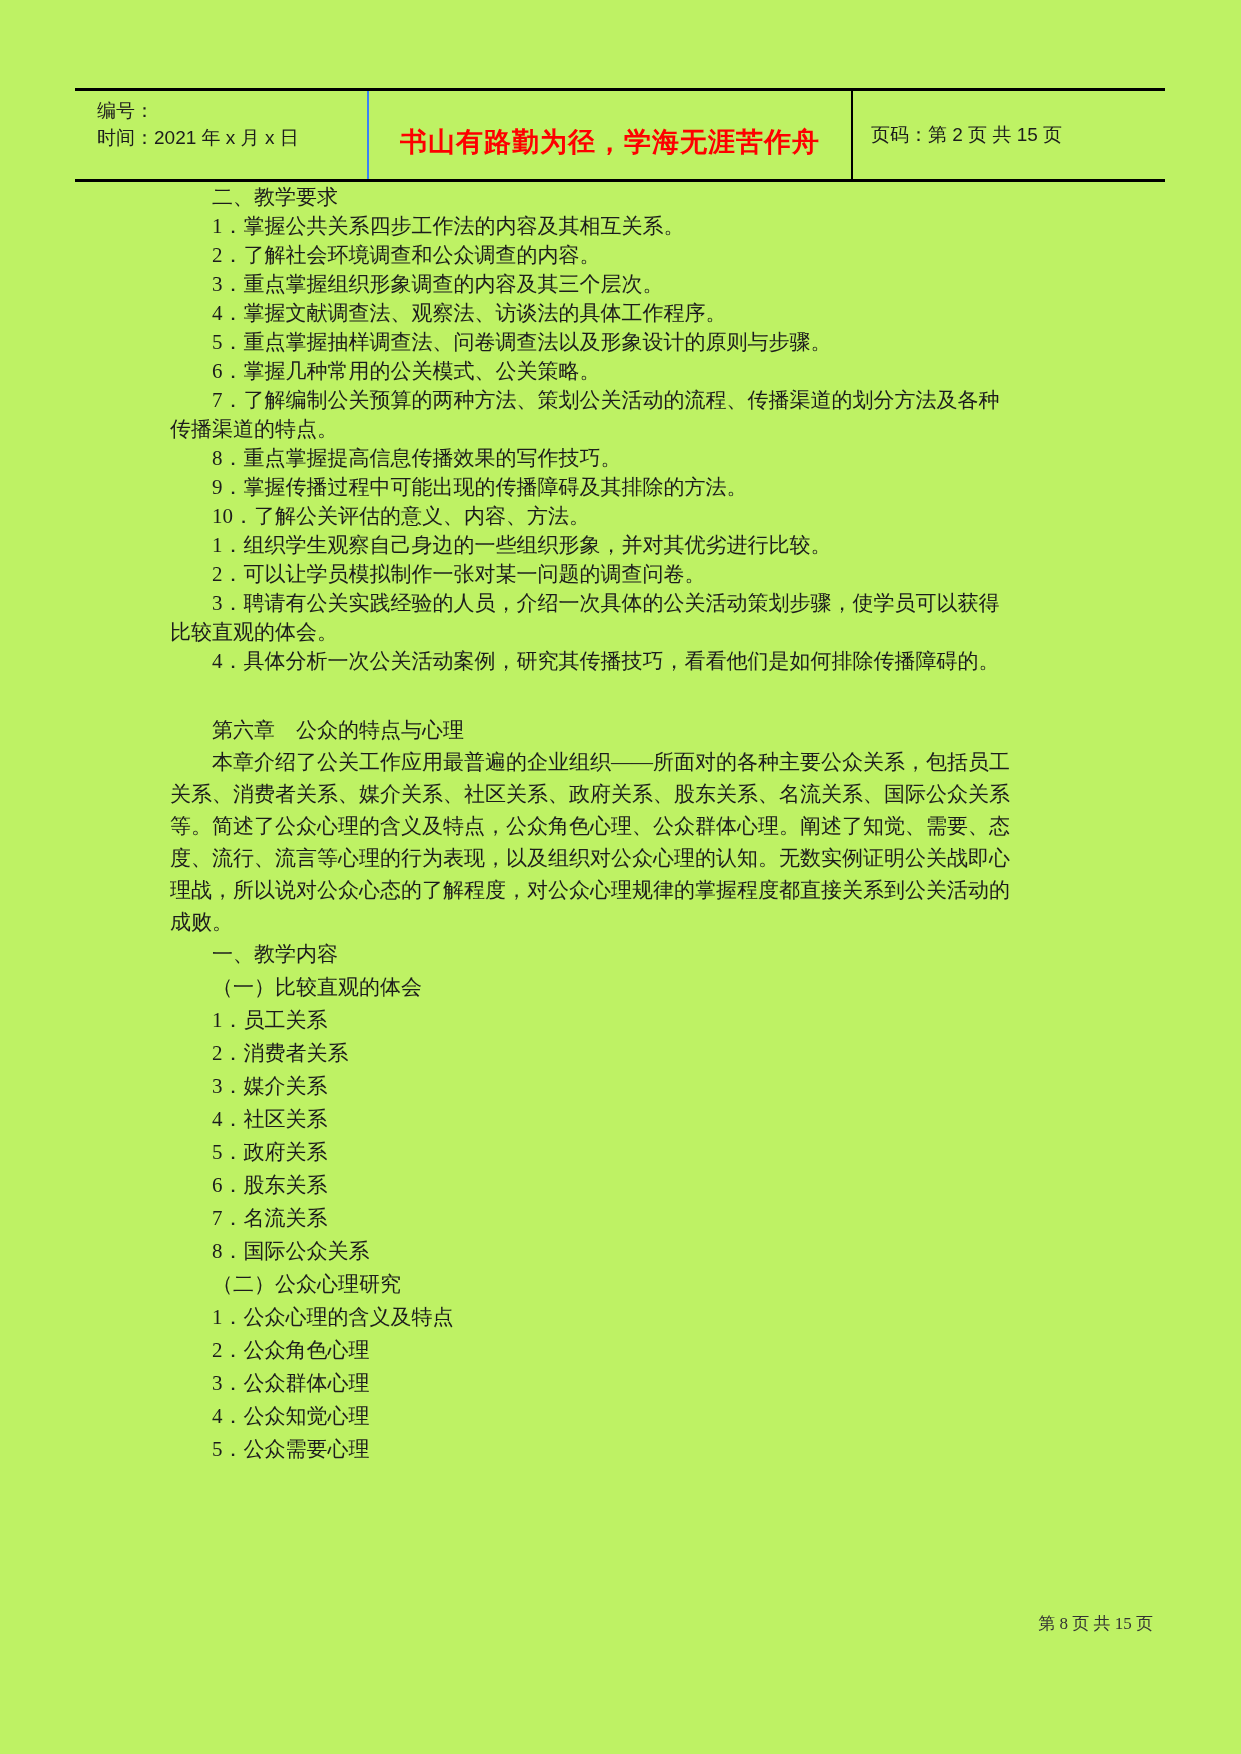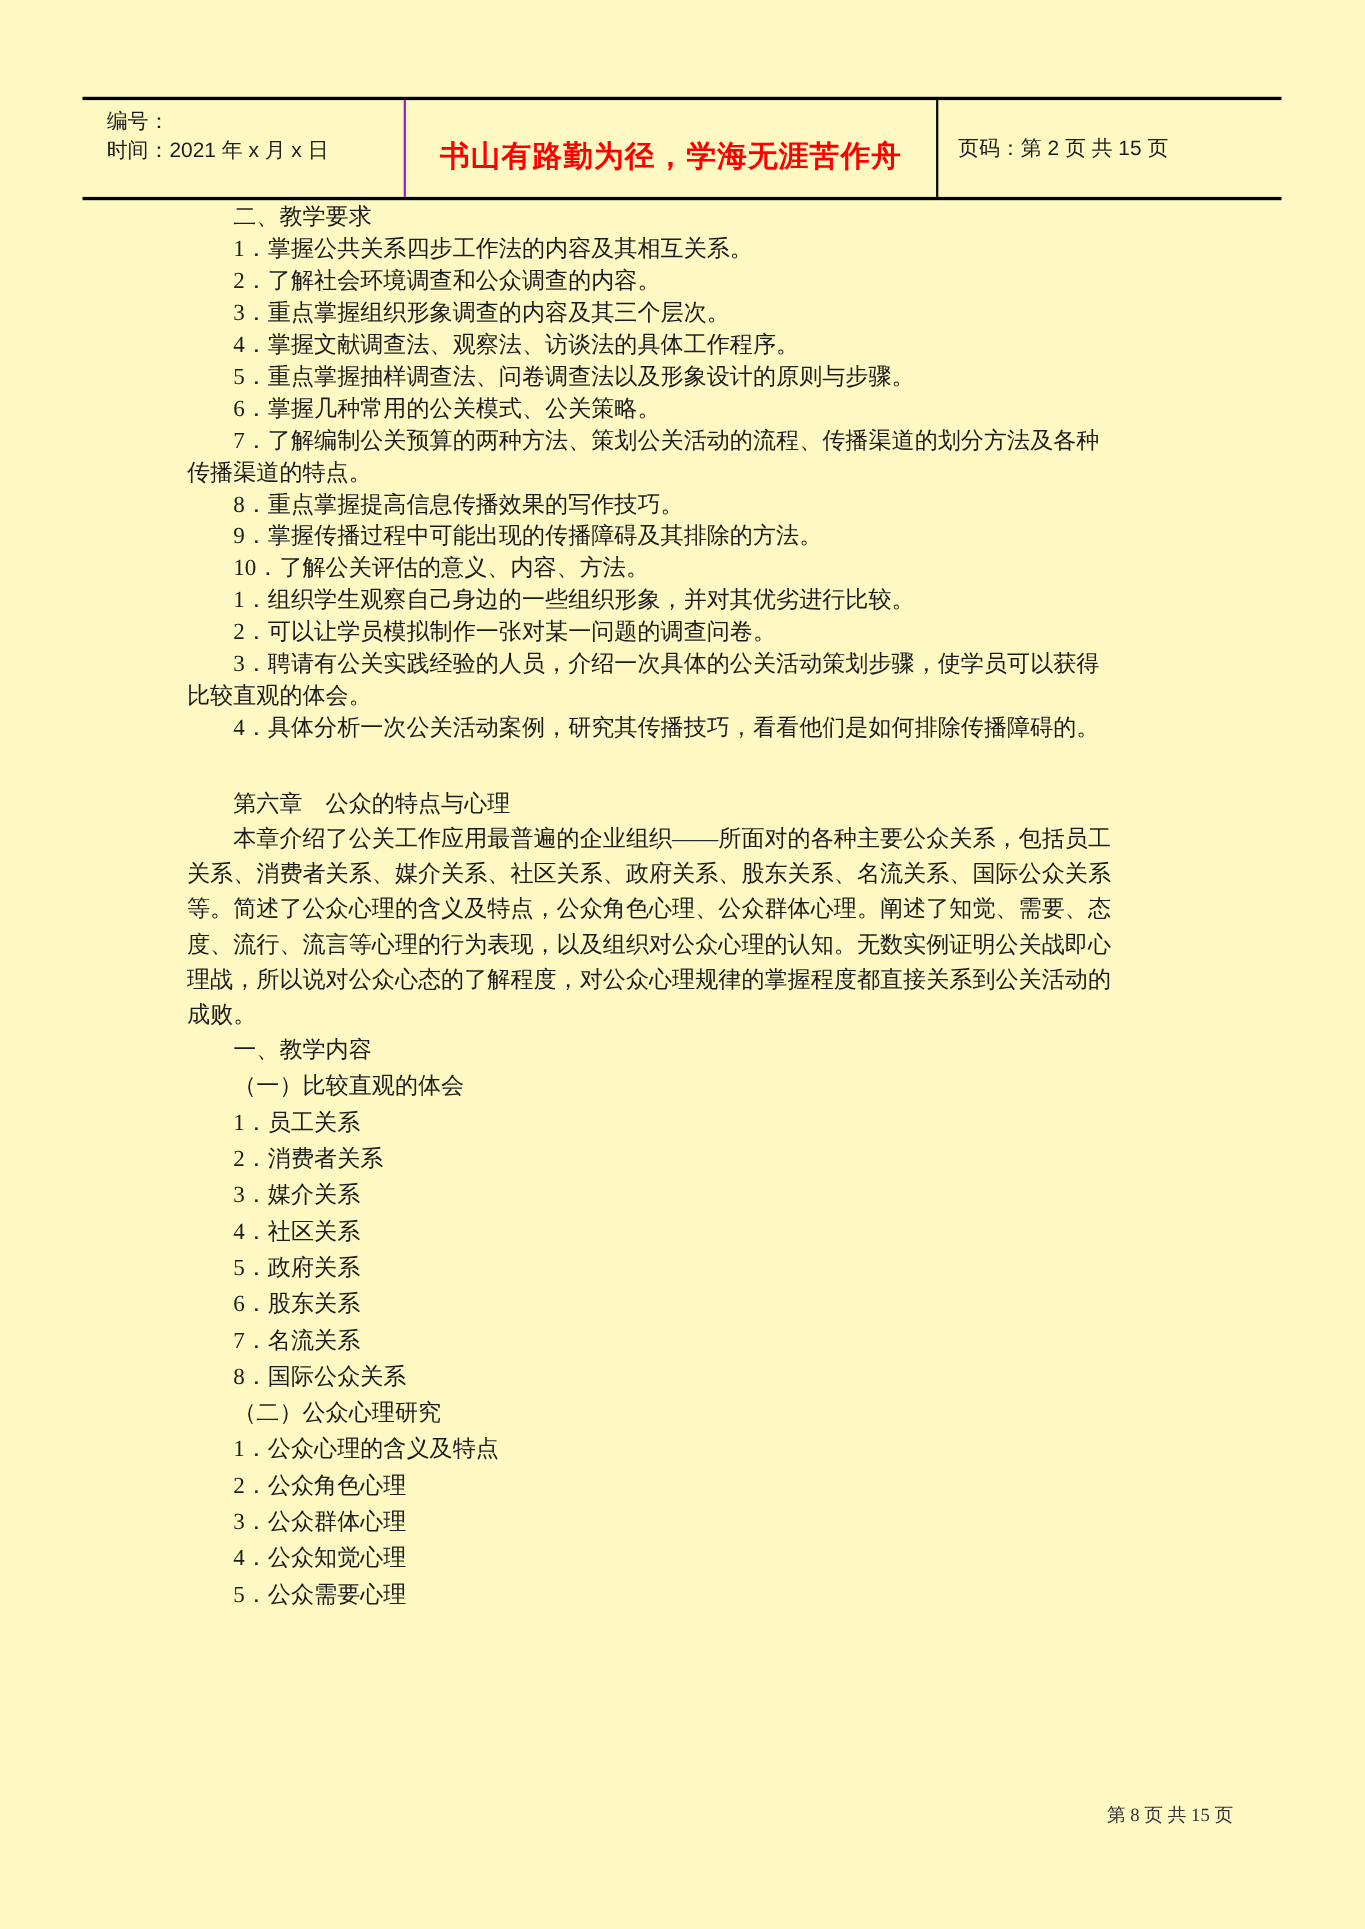--- a/index.html
+++ b/index.html
@@ -1,38 +1,38 @@
 <!DOCTYPE html>
 <html><head>
 <meta charset="utf-8">
 <style>
   html,body{margin:0;padding:0;background:#e8e8e8;}
   .page{
     position:relative;
     width:1241px;height:1754px;
     margin:0 auto;
-    background:#fef9c3;
+    background:#bef264;
     font-family:"Liberation Serif","DejaVu Serif",serif;
     color:#1c1c1c;
     overflow:hidden;
   }
   
   .header-table{
     position:absolute;left:75px;top:88px;width:1090px;height:94px;
     border-top:3px solid #000;border-bottom:3px solid #000;
     display:flex;box-sizing:border-box;
     font-family:"Liberation Sans","DejaVu Sans",sans-serif;
   }
   .hcell{box-sizing:border-box;height:100%;}
   .hcell-left{
     width:292px;padding:6px 0 0 22px;
     font-size:19px;line-height:27px;font-weight:500;
   }
   .hcell-mid{
-    width:486px;border-left:2px solid #a21caf;border-right:2px solid #000;
+    width:486px;border-left:2px solid #3b82f6;border-right:2px solid #000;
     display:flex;align-items:center;justify-content:center;
   }
   .slogan{
     color:#FE0000;font-weight:bold;font-size:27px;letter-spacing:1px;
     padding-top:14px;white-space:nowrap;
   }
   .hcell-right{
     width:312px;display:flex;align-items:center;
     padding-left:18px;font-size:19px;font-weight:500;
   }
@@ -44,22 +44,22 @@
   .ln{white-space:nowrap;}
   .sec-a .ln{line-height:29px;}
   .sec-b .ln{line-height:32px;}
   .sec-c .ln{line-height:33px;}
   .ind{text-indent:42px;}
   .flush{text-indent:0;}
   .section-gap{height:38px;}
   
   .page-footer{
     position:absolute;top:1612px;right:0;width:1241px;
-    text-align:right;padding-right:120px;box-sizing:border-box;
-    font-size:17px;color:#333;margin-top:26px;
+    text-align:right;padding-right:88px;box-sizing:border-box;
+    font-size:17px;color:#333;
   }
 </style>
 </head>
 <body>
 
 <div class="page">
 
   <div class="header-table">
     <div class="hcell hcell-left">
       <div>编号：</div>

